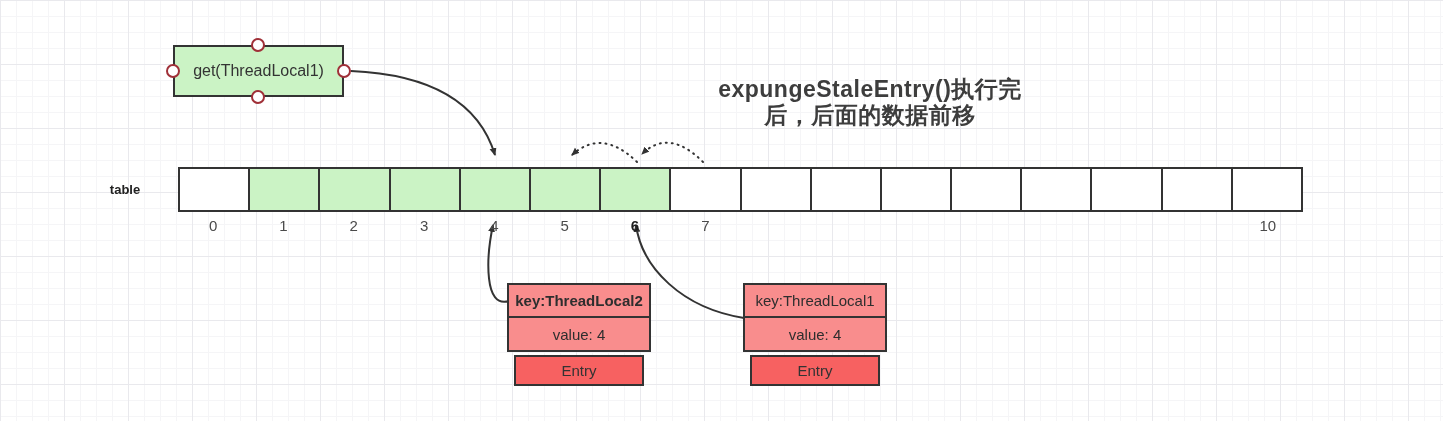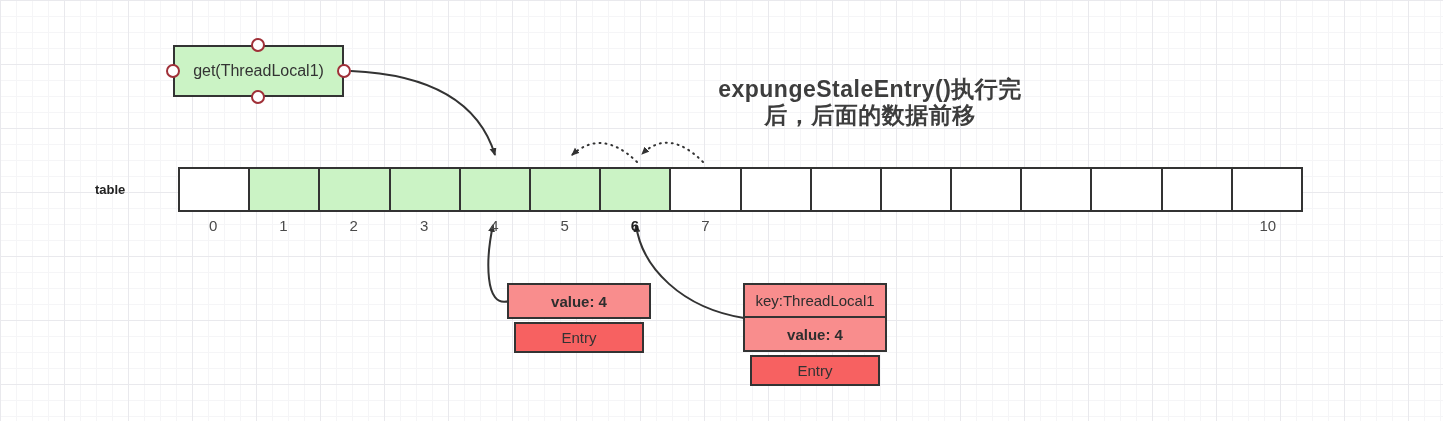--- a/index.html
+++ b/index.html
@@ -44,21 +44,21 @@
   }
   .note{
     position:absolute;left:28px;top:268px;width:474px;
     text-align:center;font-size:21px;font-weight:bold;color:#3a3a3a;
     line-height:33px;white-space:pre-line;
   }
 
   
   .table-label{
     position:absolute;left:95px;top:182px;width:60px;
-    text-align:left;font-size:13px;font-weight:bold;color:#222;
+    text-align:center;font-size:13px;font-weight:bold;color:#222;
   }
   .table-row{
     position:absolute;left:178px;top:167px;width:1125px;height:45px;
     display:flex;border:2px solid var(--shape-border);box-sizing:border-box;
     background:#fff;
   }
   .cell{flex:1;border-right:2px solid var(--shape-border);box-sizing:border-box;background:#fff;}
   .cell:last-child{border-right:none;}
   .cell.filled{background:var(--green-fill);}
   .index-labels{
@@ -71,21 +71,21 @@
   
   .entry-box{position:absolute;top:283px;width:144px;}
   .entry-row{
     border:2px solid var(--shape-border);box-sizing:border-box;
     background:var(--red-fill);
     display:flex;align-items:center;justify-content:center;
     font-size:15px;color:#2e2e2e;
   }
   .entry-key{height:35px;margin-bottom:-2px;}
   [data-keystyle="bold"]{font-weight:bold;}
-  .entry-value{height:36px;font-weight:bold;}
+  .entry-value{height:36px;font-weight:normal;}
   .entry-tag{
     height:31px;margin:3px 7px 0 7px;
     background:var(--red-dark);
     border:2px solid var(--shape-border);box-sizing:border-box;
     display:flex;align-items:center;justify-content:center;
     font-size:15px;color:#333;
   }
 </style>
 </head>
 <body>
@@ -149,20 +149,21 @@
       <div class="index-label"></div>
       <div class="index-label"></div>
       <div class="index-label"></div>
       <div class="index-label"></div>
       <div class="index-label"></div>
       <div class="index-label">10</div>
     </div>
 
 
   <div class="entry-box" style="left:507px;">
+    <div class="entry-row entry-key" data-keystyle="bold">key:ThreadLocal2</div>
     <div class="entry-row entry-value">value: 4</div>
     <div class="entry-tag">Entry</div>
   </div>
 
   <div class="entry-box" style="left:743px;">
     <div class="entry-row entry-key" data-keystyle="normal">key:ThreadLocal1</div>
     <div class="entry-row entry-value">value: 4</div>
     <div class="entry-tag">Entry</div>
   </div>
 

